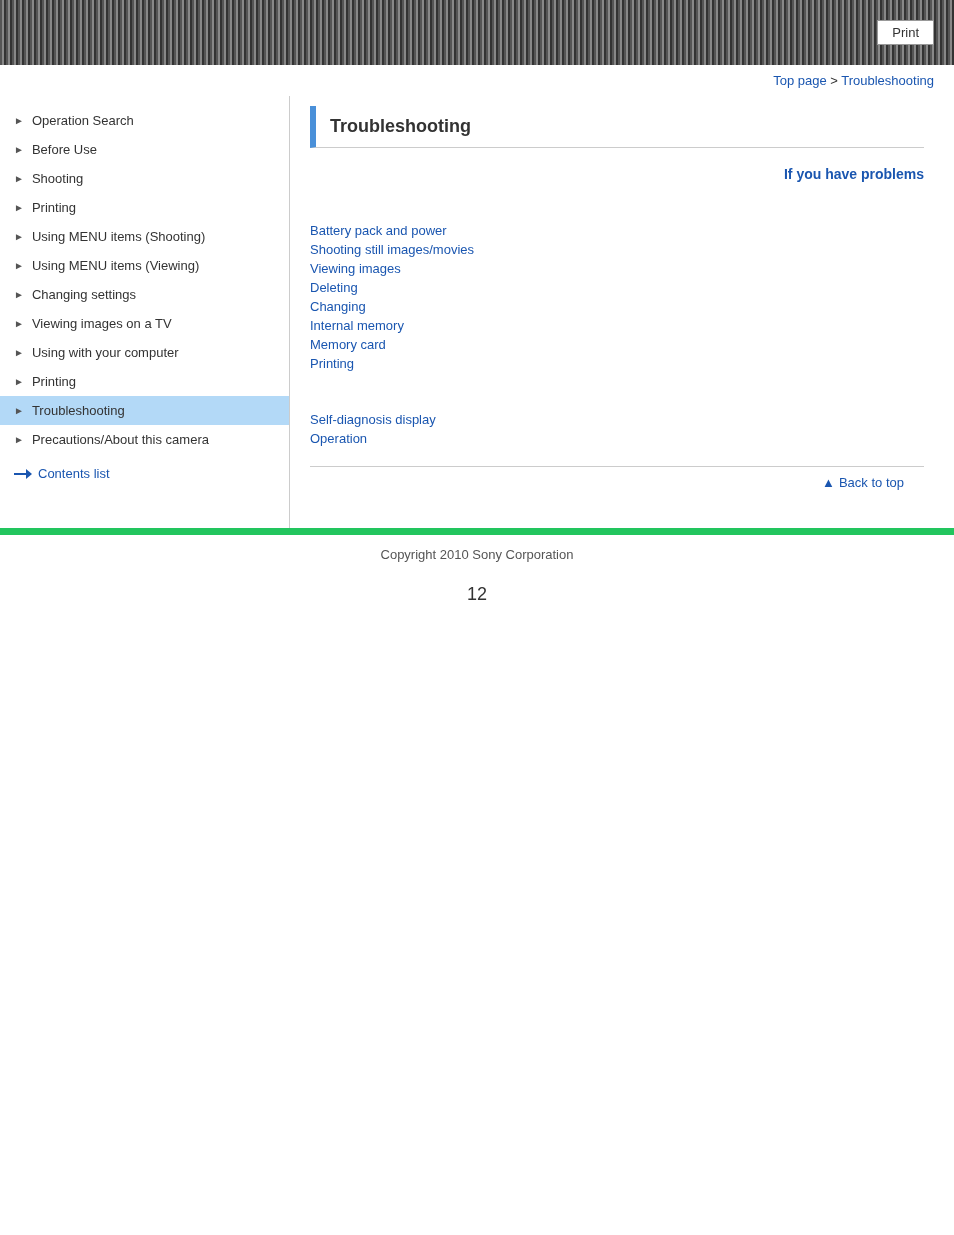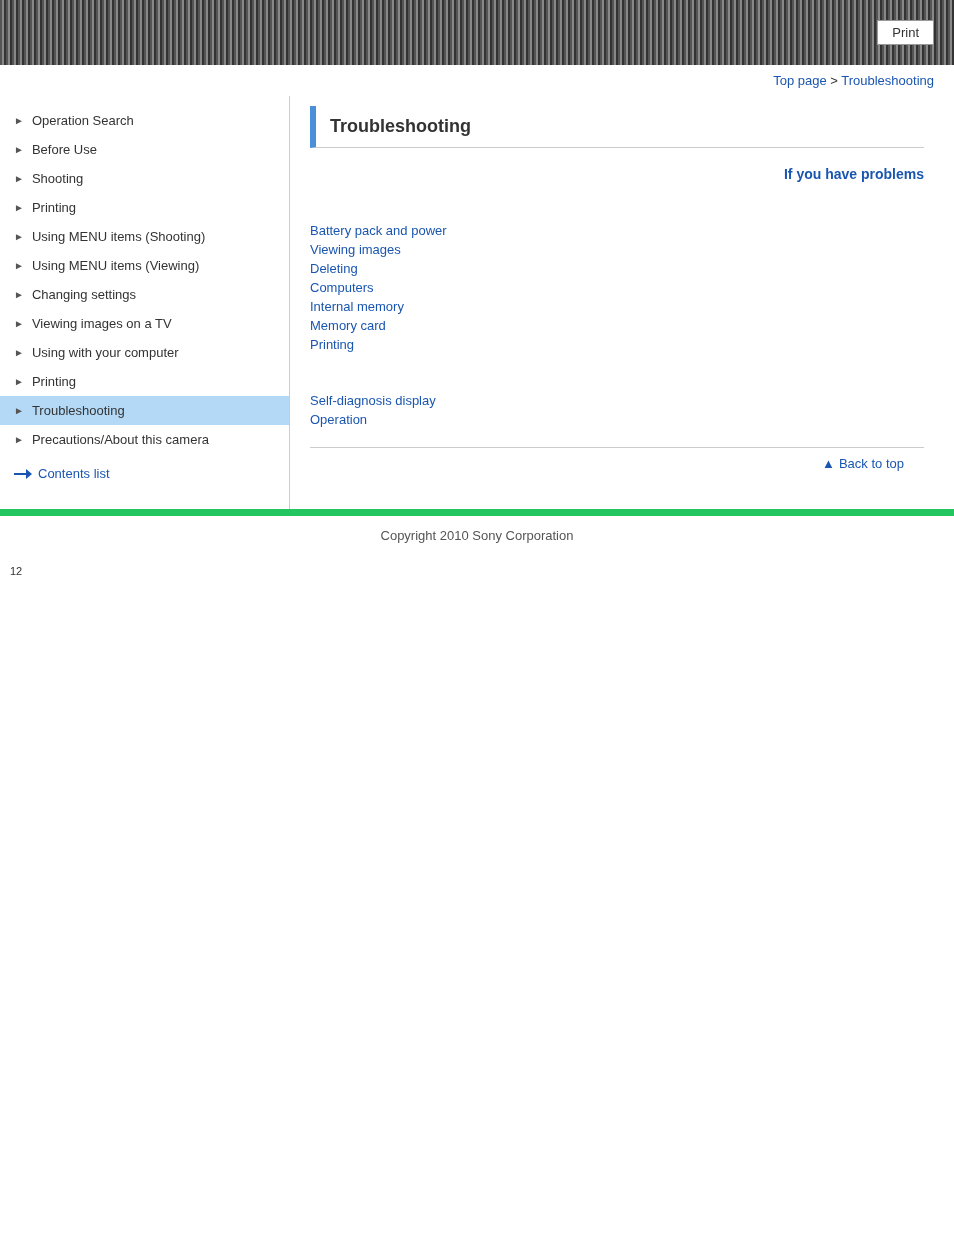--- a/index.html
+++ b/index.html
@@ -176,22 +176,23 @@
 
     .copyright-bar {
       text-align: center;
       padding: 12px;
       font-size: 13px;
       color: #555;
       border-top: 7px solid #22c55e;
     }
 
     .page-number {
+      text-align: center;
       padding: 10px;
-      font-size: 11px;
+      font-size: 18px;
       color: #333;
     }
   </style>
 </head>
 <body>
 
 <div class="header-bar">
   <button class="print-btn">Print</button>
 </div>
 
@@ -259,23 +260,24 @@
     </div>
   </div>
 
   <div class="content-area">
     <div class="section-heading">Troubleshooting</div>
 
     <div class="subsection-title">If you have problems</div>
 
     <ul class="link-list" id="if-problems-list">
         <li><a href="#">Battery pack and power</a></li>
+        <li><a href="#">Shooting still images/movies</a></li>
         <li><a href="#">Viewing images</a></li>
         <li><a href="#">Deleting</a></li>
-        <li><a href="#">Computers</a></li>
+        <li><a href="#">Changing</a></li>
         <li><a href="#">Internal memory</a></li>
         <li><a href="#">Memory card</a></li>
         <li><a href="#">Printing</a></li>
       </ul>
 
     <ul class="link-list" id="other-sections-list">
         <li><a href="#">Self-diagnosis display</a></li>
         <li><a href="#">Operation</a></li>
       </ul>
 

